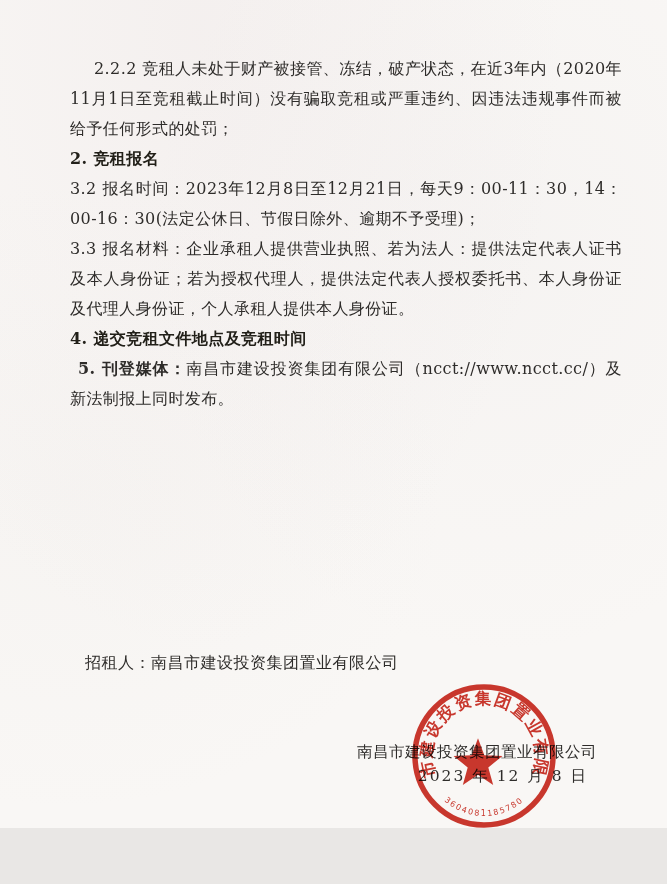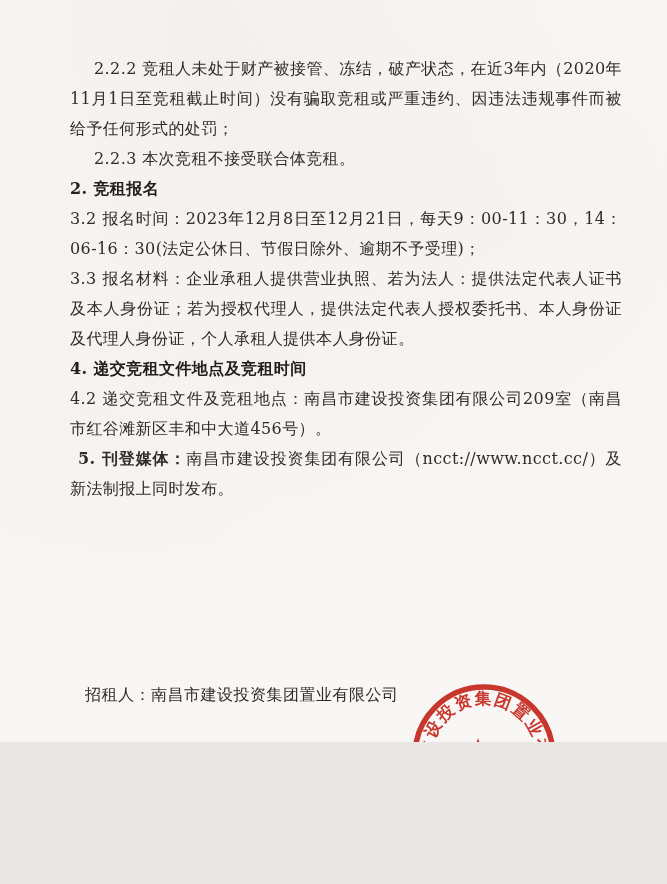--- a/index.html
+++ b/index.html
@@ -2,39 +2,39 @@
 <html><head>
 <meta charset="utf-8">
 <style>
   html,body{margin:0;padding:0;}
   body{
     width:667px;height:884px;
     font-family:"DejaVu Serif","Liberation Serif",serif;
     background:#e9e7e5;
   }
   .page{
-    position:relative;width:667px;height:742px;overflow:hidden;
+    position:relative;width:667px;height:828px;overflow:hidden;
     background:
       radial-gradient(ellipse at 30% 4%, rgba(214,196,200,.14), transparent 55%),
       radial-gradient(ellipse at 75% 30%, rgba(205,200,205,.08), transparent 50%),
       radial-gradient(ellipse at 10% 60%, rgba(210,205,200,.07), transparent 45%),
       #f9f7f5;
   }
   .content{
     position:absolute;left:70px;top:54px;width:552px;
     font-size:16px;line-height:30px;color:#2e2c2a;
     text-align:justify;letter-spacing:.4px;
   }
   .para{margin:0;}
   .para.indent{text-indent:24px;}
   .heading{font-weight:bold;color:#222019;}
   .lead{font-weight:bold;margin-left:8px;}
   .sig{
     position:absolute;left:85px;top:646px;width:520px;
-    font-size:16px;line-height:33px;color:#2e2c2a;letter-spacing:.5px;margin-top:32px;
+    font-size:16px;line-height:33px;color:#2e2c2a;letter-spacing:.5px;
   }
   .sig-line{white-space:nowrap;}
   .company-line{
     position:absolute;top:742px;right:70px;
     font-size:15.5px;color:#2e2c2a;letter-spacing:.5px;white-space:nowrap;
   }
   .date-line{
     position:absolute;top:766px;right:79px;
     font-size:15.5px;color:#2e2c2a;letter-spacing:2px;white-space:nowrap;
   }
@@ -43,26 +43,24 @@
     mix-blend-mode:multiply;opacity:.92;
   }
 </style>
 </head>
 <body>
 
 <div class="page">
 
   <div class="content">
     <p class="para indent">2.2.2 竞租人未处于财产被接管、冻结，破产状态，在近3年内（2020年11月1日至竞租截止时间）没有骗取竞租或严重违约、因违法违规事件而被给予任何形式的处罚；</p>
-    <p class="para indent">2.2.3 本次竞租不接受联合体竞租。</p>
     <p class="para heading">2. 竞租报名</p>
-    <p class="para">3.2 报名时间：2023年12月8日至12月21日，每天9：00-11：30，14：06-16：30(法定公休日、节假日除外、逾期不予受理)；</p>
+    <p class="para">3.2 报名时间：2023年12月8日至12月21日，每天9：00-11：30，14：00-16：30(法定公休日、节假日除外、逾期不予受理)；</p>
     <p class="para">3.3 报名材料：企业承租人提供营业执照、若为法人：提供法定代表人证书及本人身份证；若为授权代理人，提供法定代表人授权委托书、本人身份证及代理人身份证，个人承租人提供本人身份证。</p>
     <p class="para heading">4. 递交竞租文件地点及竞租时间</p>
-    <p class="para">4.2 递交竞租文件及竞租地点：南昌市建设投资集团有限公司209室（南昌市红谷滩新区丰和中大道456号）。</p>
     <p class="para"><span class="lead">5. 刊登媒体：</span><span>南昌市建设投资集团有限公司（ncct://www.ncct.cc/）及新法制报上同时发布。</span></p>
   </div>
 
   <div class="sig">
     <div class="sig-line"><span>招租人：</span><span>南昌市建设投资集团置业有限公司</span></div>
   </div>
 
   <div class="company-line">南昌市建设投资集团置业有限公司</div>
   <div class="date-line">2023 年 12 月 8 日</div>
 

